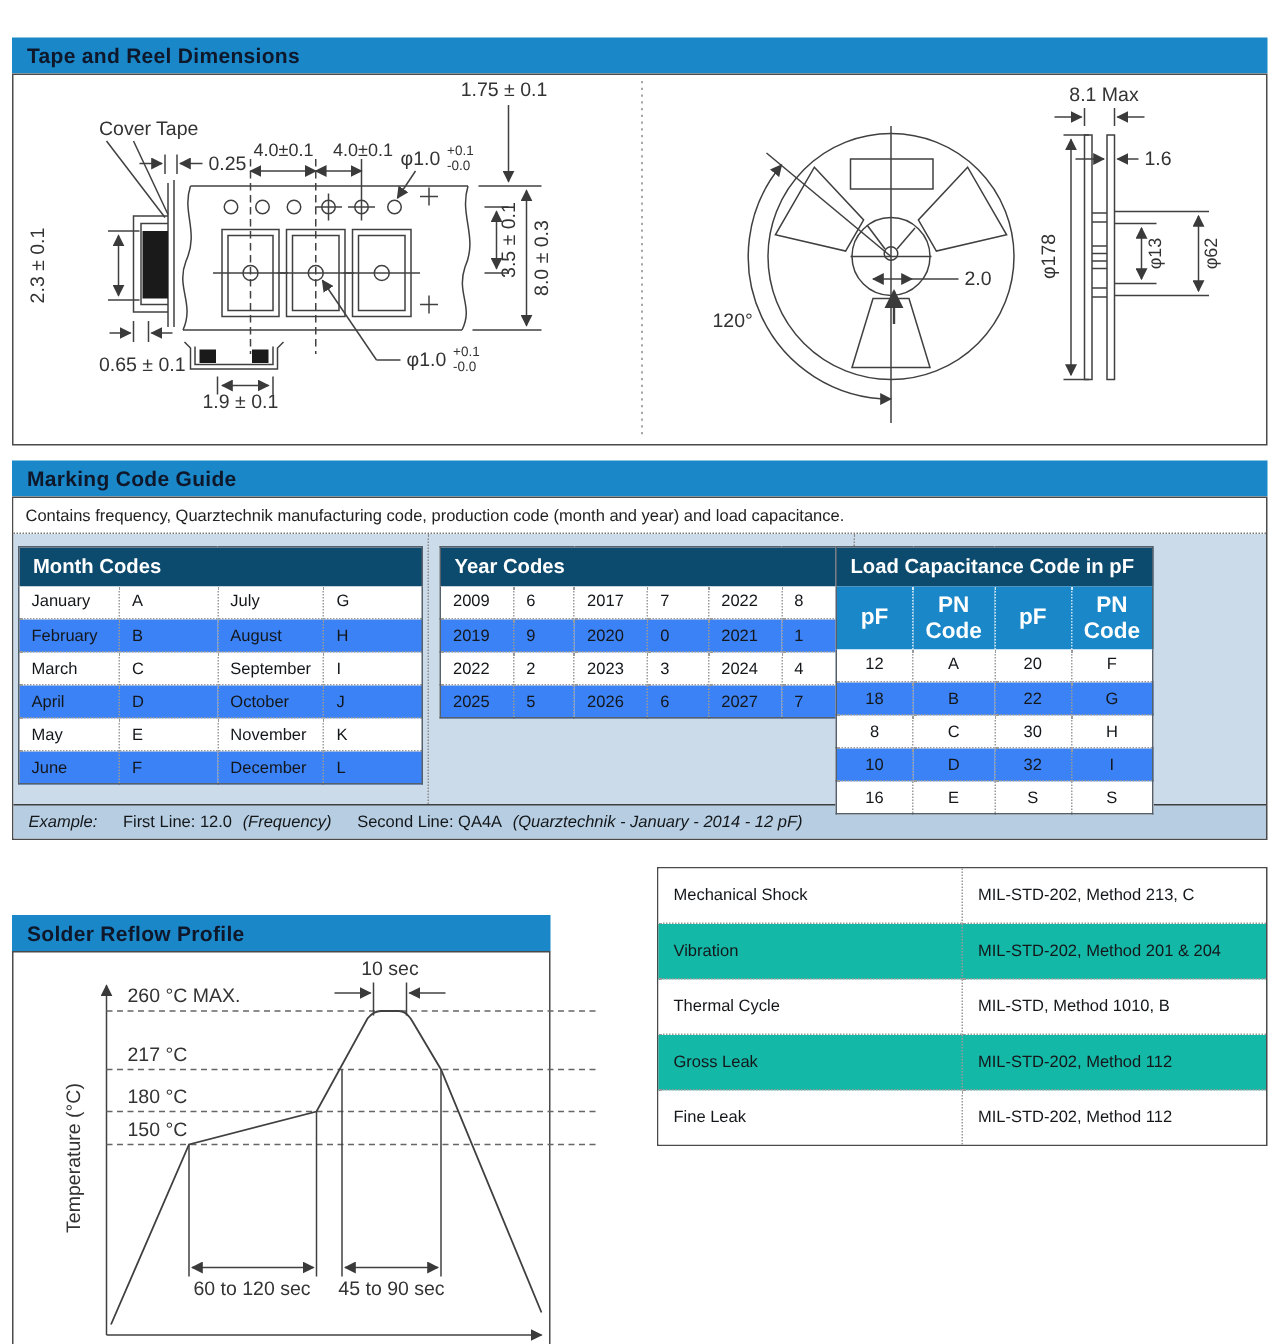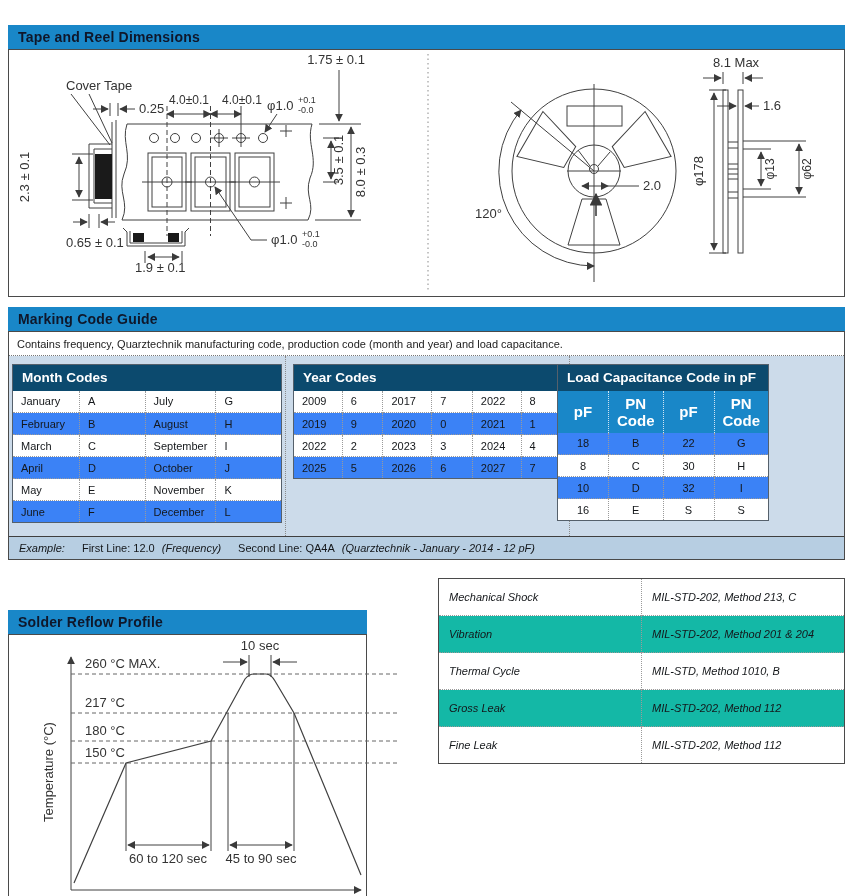--- a/index.html
+++ b/index.html
@@ -26,21 +26,21 @@
                             text-align:center; border-top:none; }
   table.dtable td.subhead + td.subhead { border-left:1px dotted #cfe4f2; }
   table.center td { text-align:center; }
   .mk-example { background:#b7cee2; border-top:1px solid #3f3f3f; height:23px; line-height:22px;
                 font-size:11px; color:#14171a; padding-left:10px; }
   .mk-example .it { font-style:italic; }
   .mk-example .gap { margin-right:14px; }
   .mk-example .sgap { margin-right:4px; }
   
   table.env { border-collapse:collapse; width:100%; }
-  table.env td { font-size:11px; color:#14171a; padding:12px 10px; height:26px; background:#fff;font-style:italic; }
+  table.env td { font-size:11px; color:#14171a; padding:12px 10px; height:26px; background:#fff; }
   table.env tr.alt td { background:#14b8a6; }
   table.env tr + tr td { border-top:1px dotted #9a9a9a; }
   table.env td + td { border-left:1px dotted #9a9a9a; }
 </style>
 </head>
 <body>
 
 <div class="page">
 
   <div class="sec" style="left:8px; top:25px; width:837px;">
@@ -350,20 +350,26 @@
                 <th class="title" colspan="4">Load Capacitance Code in pF</th>
               </tr>
             <tr>
               <td class="subhead">pF</td>
               <td class="subhead">PN Code</td>
               <td class="subhead">pF</td>
               <td class="subhead">PN Code</td>
             </tr>
           </thead>
           <tbody>
+              <tr>
+                <td>12</td>
+                <td>A</td>
+                <td>20</td>
+                <td>F</td>
+              </tr>
               <tr class="alt">
                 <td>18</td>
                 <td>B</td>
                 <td>22</td>
                 <td>G</td>
               </tr>
               <tr>
                 <td>8</td>
                 <td>C</td>
                 <td>30</td>

